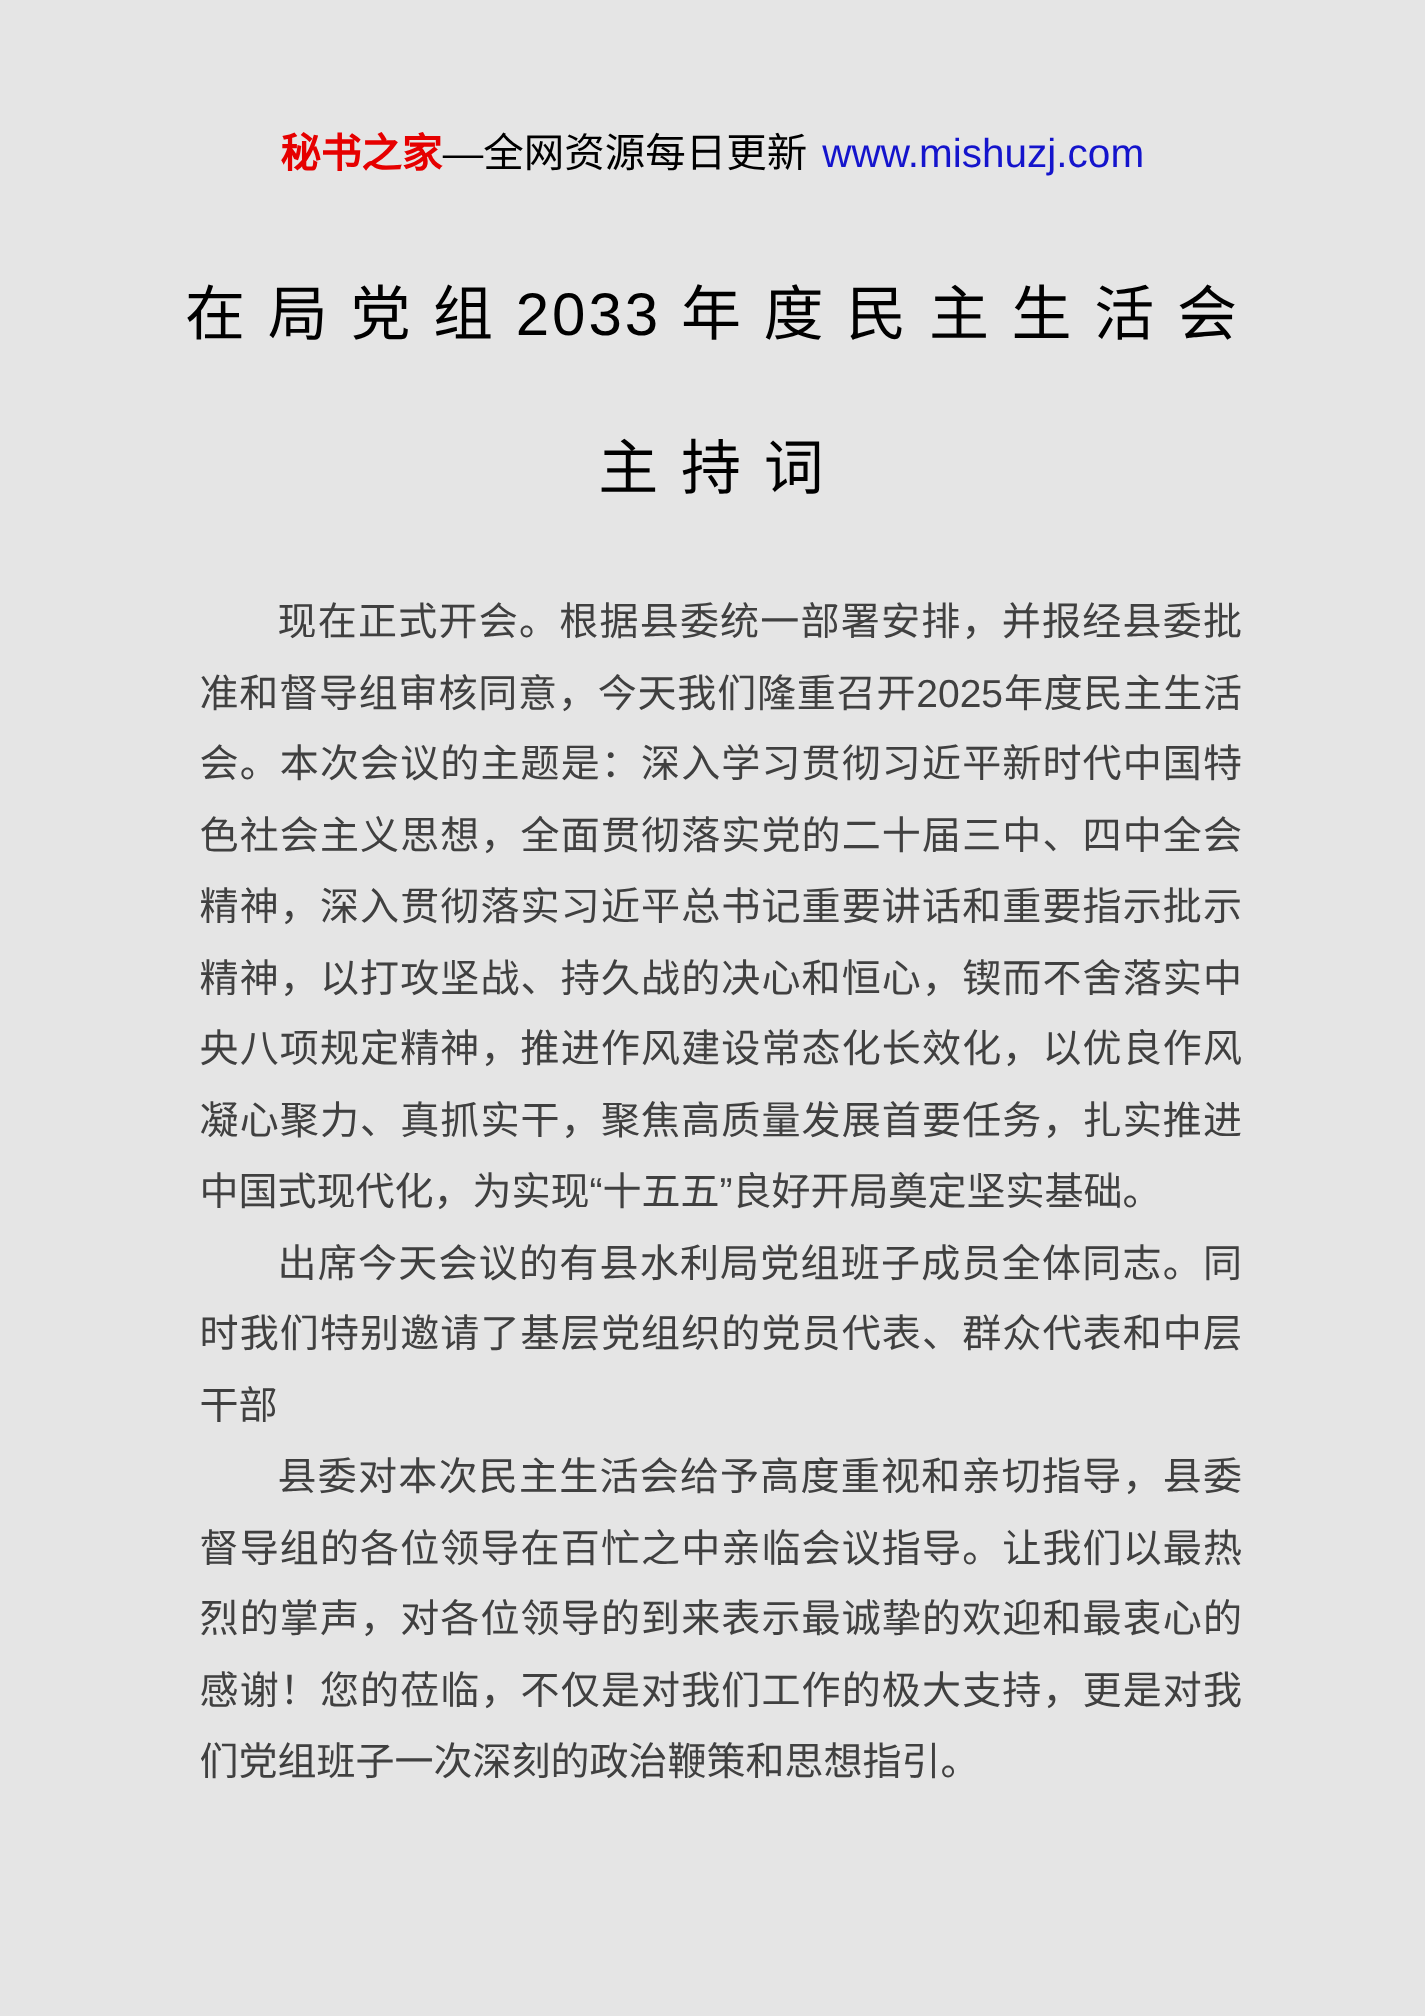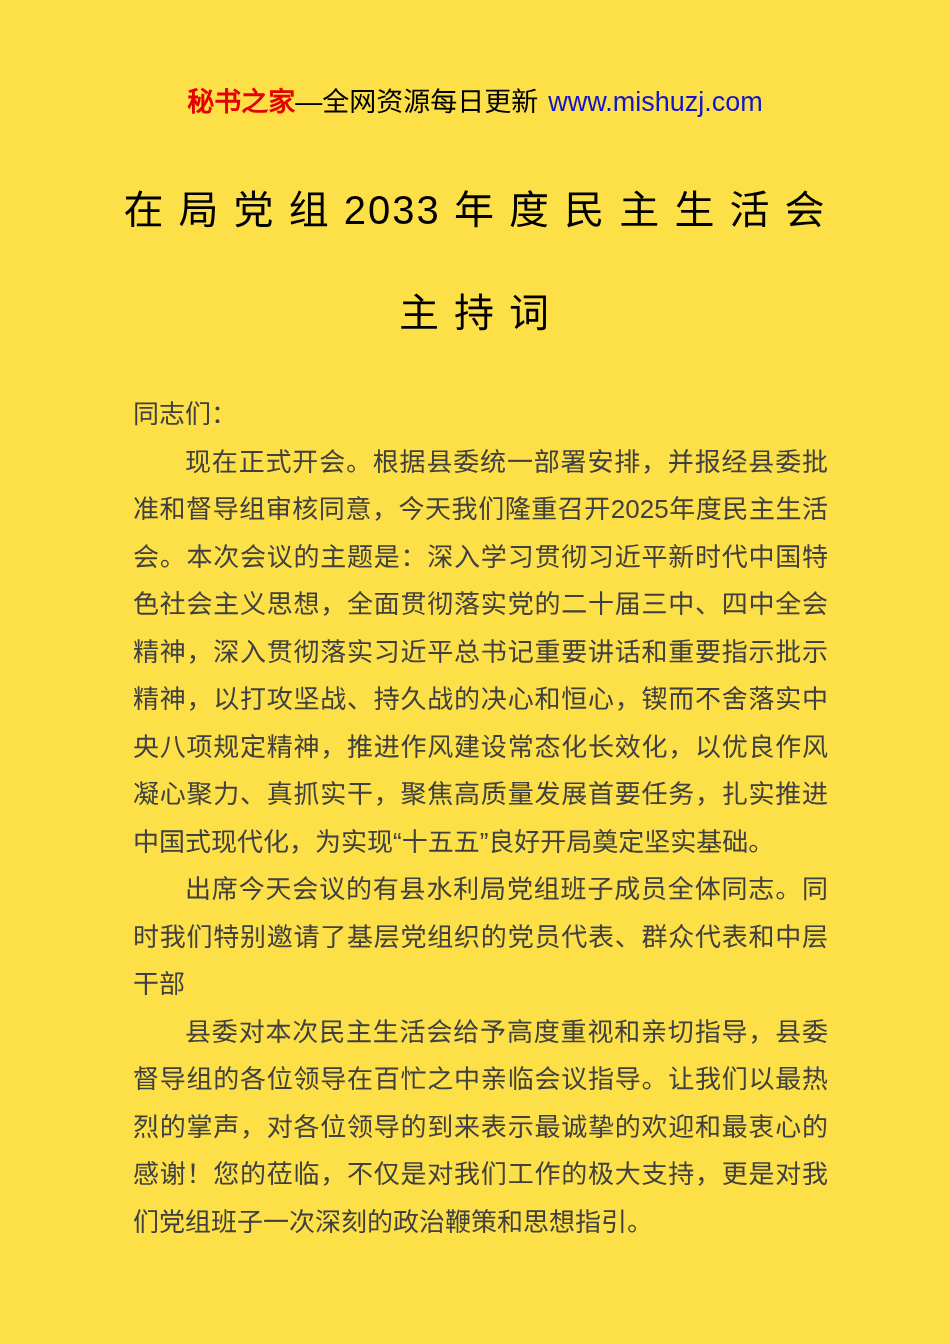--- a/index.html
+++ b/index.html
@@ -4,21 +4,21 @@
 <style>
   html, body {
     margin: 0;
     padding: 0;
     background: #ffffff;
   }
   .page {
     position: relative;
     width: 950px;
     height: 1344px;
-    background: #fde047;
+    background: #e5e5e5;
     overflow: hidden;
     font-family: "Liberation Sans", sans-serif;
   }
   .doc-header {
     padding-top: 86px;
     text-align: center;
     font-size: 27px;
     line-height: 32px;
     color: #000000;
     white-space: nowrap;
@@ -76,19 +76,18 @@
 
   <div class="doc-header">
     <span class="brand">秘书之家</span><span class="tagline">—全网资源每日更新</span><span class="url">www.mishuzj.com</span>
   </div>
 
   <div class="title-line1">在 局 党 组 2033 年 度 民 主 生 活 会</div>
 
   <div class="title-line2">主 持 词</div>
 
   <div class="body-text">
-    <p class="no-indent">同志们：</p>
     <p>现在正式开会。根据县委统一部署安排，并报经县委批准和督导组审核同意，今天我们隆重召开2025年度民主生活会。本次会议的主题是：深入学习贯彻习近平新时代中国特色社会主义思想，全面贯彻落实党的二十届三中、四中全会精神，深入贯彻落实习近平总书记重要讲话和重要指示批示精神，以打攻坚战、持久战的决心和恒心，锲而不舍落实中央八项规定精神，推进作风建设常态化长效化，以优良作风凝心聚力、真抓实干，聚焦高质量发展首要任务，扎实推进中国式现代化，为实现“十五五”良好开局奠定坚实基础。</p>
     <p>出席今天会议的有县水利局党组班子成员全体同志。同时我们特别邀请了基层党组织的党员代表、群众代表和中层干部</p>
     <p>县委对本次民主生活会给予高度重视和亲切指导，县委督导组的各位领导在百忙之中亲临会议指导。让我们以最热烈的掌声，对各位领导的到来表示最诚挚的欢迎和最衷心的感谢！您的莅临，不仅是对我们工作的极大支持，更是对我们党组班子一次深刻的政治鞭策和思想指引。</p>
   </div>
 
 </div>
 
 </body></html>

